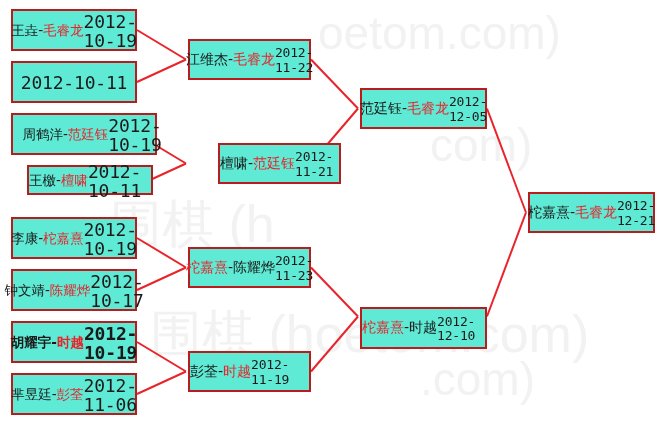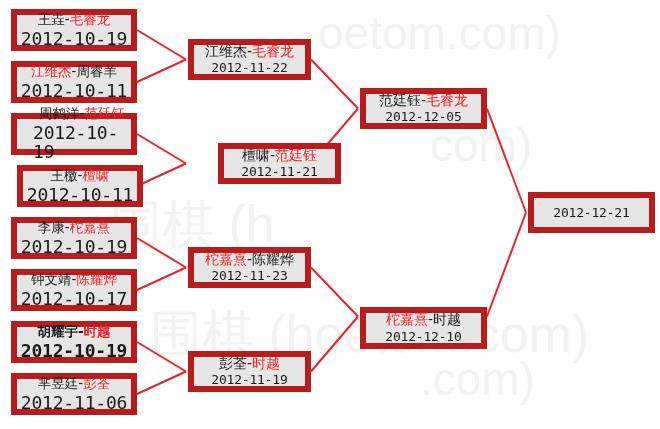--- a/index.html
+++ b/index.html
@@ -28,25 +28,25 @@
   .wm4{left:150px;top:300px;font-size:52px;}
   .wm5{left:420px;top:352px;font-size:46px;}
 
   
   #links{position:absolute;left:0;top:0;width:660px;height:429px;z-index:1;}
 
   
   .match{
     position:absolute;
     box-sizing:border-box;
-    background:#e5e5e5;
-    border:6px solid #b91c1c;
+    background:#5eead4;
+    border:2px solid #b91c1c;
     z-index:2;
     display:flex;
-    flex-direction:column;
+    flex-direction:row;
     align-items:center;
     justify-content:center;
     line-height:1.08;
   }
   .players{
     font-size:14px;
     font-family:"DejaVu Sans","Liberation Sans",sans-serif;
     color:#1a1a1a;
     white-space:nowrap;
     letter-spacing:0px;
@@ -91,28 +91,27 @@
       <line x1="487" y1="108.5" x2="526" y2="212.5" stroke="#e8242a" stroke-width="2"></line>
       <line x1="487" y1="316.5" x2="526" y2="212.5" stroke="#e8242a" stroke-width="2"></line>
     </svg>
 
   <div id="boxes">
       <div class="match r1" style="left: 11px; top: 9px; width: 126px; height: 42px;">
         <div class="players"><span class="l">王垚</span><span class="dash">-</span><span class="w">毛睿龙</span></div>
         <div class="date">2012-10-19</div>
       </div>
       <div class="match r1" style="left: 11px; top: 61px; width: 126px; height: 42px;">
-        <div class="players"><span class="w">江维杰</span><span class="dash">-</span><span class="l">周睿羊</span></div>
         <div class="date">2012-10-11</div>
       </div>
-      <div class="match r1" style="left: 11px; top: 113px; width: 126px; height: 42px; padding-left: 16px;">
+      <div class="match r1" style="left: 11px; top: 113px; width: 146px; height: 42px; padding-left: 16px;">
         <div class="players"><span class="l">周鹤洋</span><span class="dash">-</span><span class="w">范廷钰</span></div>
         <div class="date">2012-10-19</div>
       </div>
-      <div class="match r1" style="left: 17px; top: 165px; width: 126px; height: 42px; text-align: center;">
+      <div class="match r1" style="left: 27px; top: 165px; width: 126px; height: 30px;">
         <div class="players"><span class="l">王檄</span><span class="dash">-</span><span class="w">檀啸</span></div>
         <div class="date">2012-10-11</div>
       </div>
       <div class="match r1" style="left: 11px; top: 217px; width: 126px; height: 42px;">
         <div class="players"><span class="l">李康</span><span class="dash">-</span><span class="w">柁嘉熹</span></div>
         <div class="date">2012-10-19</div>
       </div>
       <div class="match r1" style="left: 11px; top: 269px; width: 126px; height: 42px;">
         <div class="players"><span class="l">钟文靖</span><span class="dash">-</span><span class="w">陈耀烨</span></div>
         <div class="date">2012-10-17</div>
@@ -143,16 +142,17 @@
       </div>
       <div class="match" style="left: 360px; top: 88px; width: 127px; height: 41px;">
         <div class="players"><span class="l">范廷钰</span><span class="dash">-</span><span class="w">毛睿龙</span></div>
         <div class="date">2012-12-05</div>
       </div>
       <div class="match" style="left: 360px; top: 307px; width: 127px; height: 42px;">
         <div class="players"><span class="w">柁嘉熹</span><span class="dash">-</span><span class="l">时越</span></div>
         <div class="date">2012-12-10</div>
       </div>
       <div class="match" style="left: 528px; top: 192px; width: 127px; height: 41px;">
+        <div class="players"><span class="l">柁嘉熹</span><span class="dash">-</span><span class="w">毛睿龙</span></div>
         <div class="date">2012-12-21</div>
       </div>
     </div>
 </div>
 
 </body></html>

